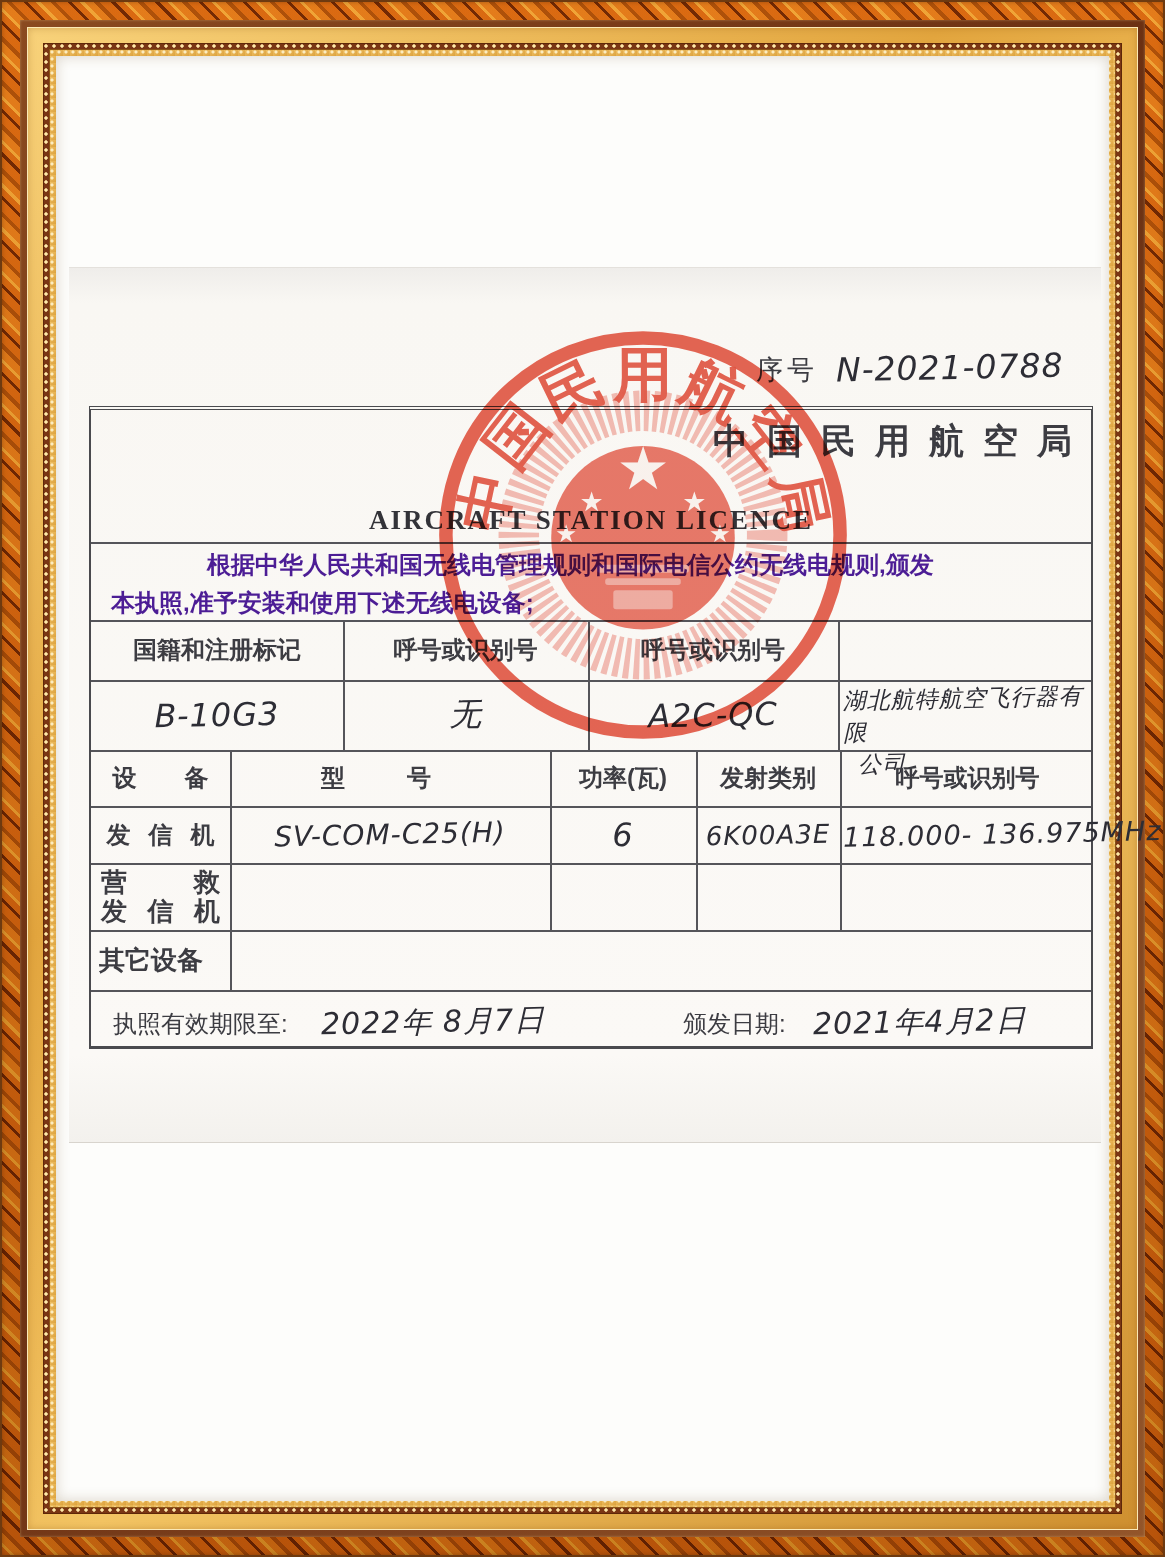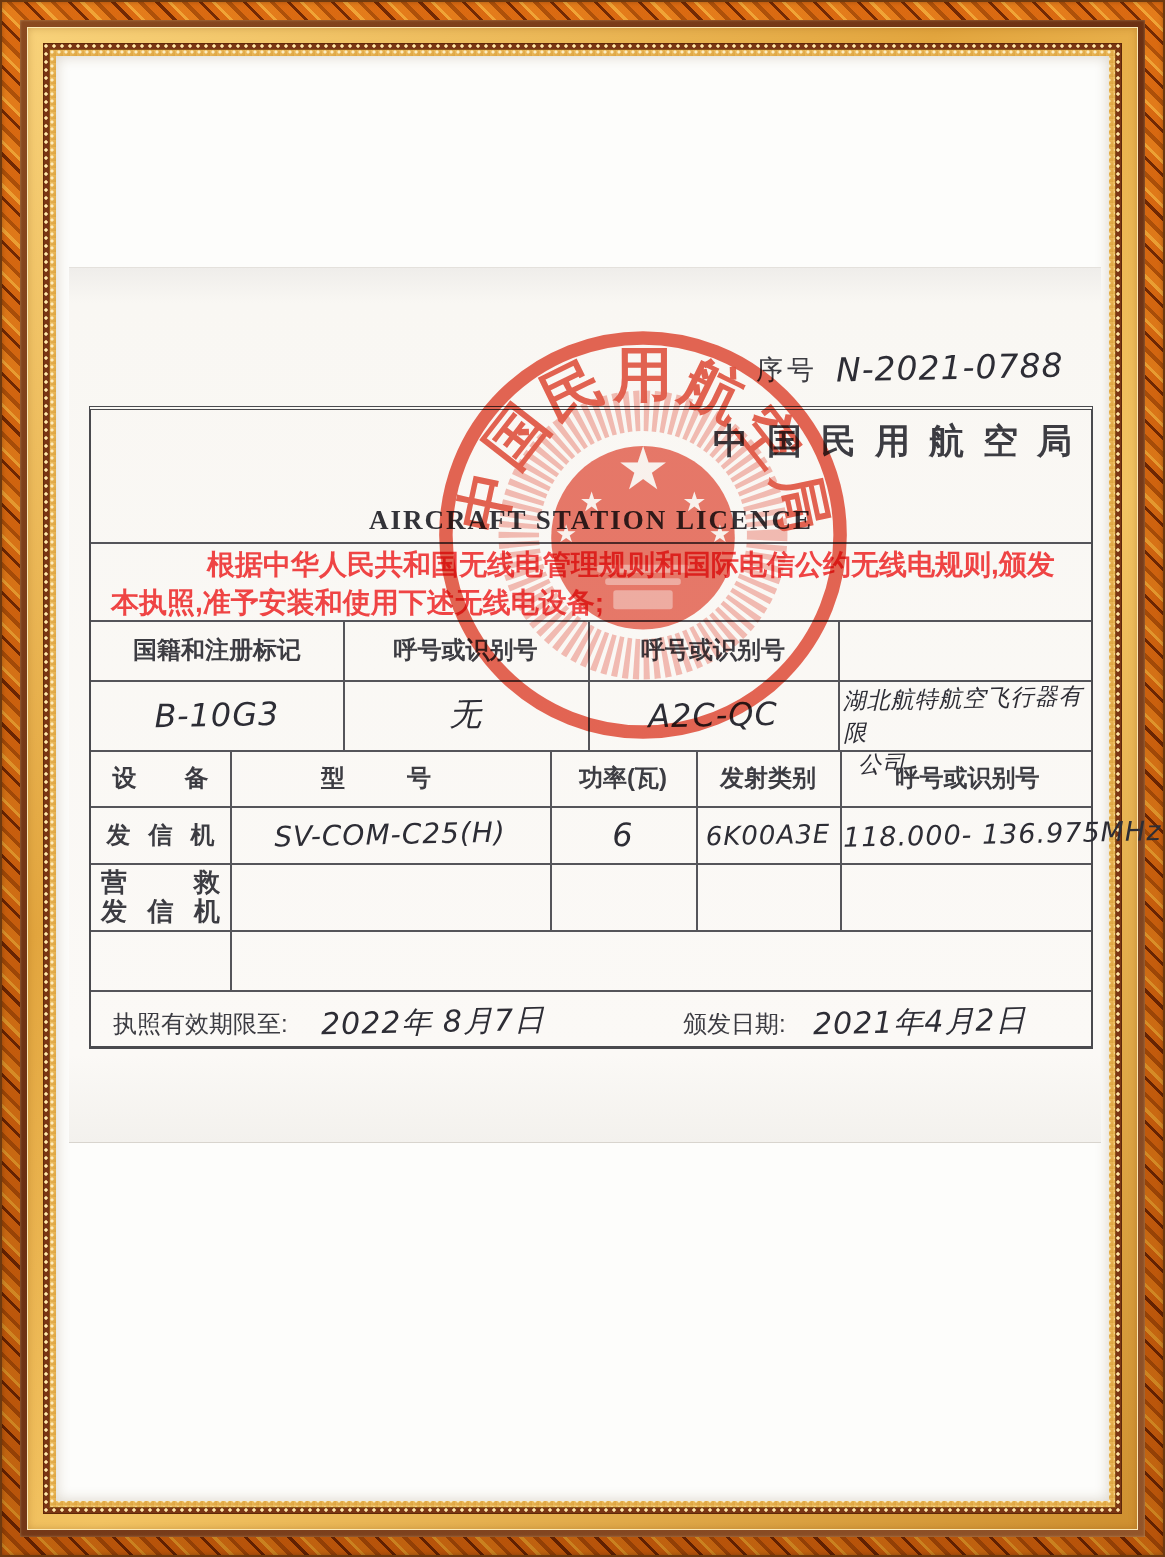--- a/index.html
+++ b/index.html
@@ -60,21 +60,21 @@
   .just{display:inline-block;text-align:justify;text-align-last:justify;}
 
   .title-cn1{position:absolute;top:8px;left:0;width:100%;text-align:right;
       font-size:35px;font-weight:bold;letter-spacing:19px;text-indent:19px;}
   .title-cn2{position:absolute;top:52px;left:0;width:100%;text-align:center;
       font-size:35px;font-weight:bold;letter-spacing:13px;text-indent:13px;}
   .title-en{position:absolute;top:95px;left:0;width:100%;text-align:center;
       font-family:"Liberation Serif","DejaVu Serif",serif;
       font-size:27px;font-weight:bold;letter-spacing:2px;color:#333338;}
   .preamble{position:absolute;top:136px;left:20px;width:950px;
-      font-size:28px;font-weight:bold;line-height:38px;color:#ef4444;}
+      font-size:24px;font-weight:bold;line-height:38px;color:#4c1d95;}
   .preamble .l1{text-indent:96px;}
 
   .footer-row{position:absolute;left:0;top:580px;width:100%;height:63px;}
   .flabel{position:absolute;font-size:24px;font-weight:normal;top:18px;}
   .fhw{position:absolute;font-size:30px;top:12px;}
 
   
   .seal{position:absolute;left:371px;top:263px;width:432px;height:432px;
         mix-blend-mode:multiply;opacity:.88;pointer-events:none;z-index:5;}
 </style>
@@ -152,20 +152,21 @@
                 <div class="cellt hw" style="left:139px;top:396px;width:320px;height:57px;font-size:28px;font-weight:normal">SV-COM-C25(H)</div>
                 <div class="cellt hw" style="left:459px;top:396px;width:146px;height:57px;font-size:32px;font-weight:normal">6</div>
                 <div class="cellt hw" style="left:605px;top:396px;width:144px;height:57px;font-size:26px;font-weight:normal">6K00A3E</div>
                 <div class="cellt hw" style="left:752px;top:396px;width:260px;height:57px;font-size:27px;font-weight:normal;justify-content:flex-start;white-space:nowrap">118.000- 136.975MHz</div>
 
                 <div style="position:absolute;left:10px;top:458px;width:119px;height:58px;font-weight:bold;font-size:26px;line-height:29px">
                   <div class="just" style="width:119px">营救</div>
                   <div class="just" style="width:119px">发信机</div>
                 </div>
 
+                <div class="cellt" style="left:0;top:520px;width:139px;height:60px;font-size:26px;justify-content:flex-start;padding-left:8px">其它设备</div>
 
                 <div class="footer-row">
                   <span class="flabel" style="left:22px">执照有效期限至:</span>
                   <span class="fhw hw" style="left:230px">2022年 8月7日</span>
                   <span class="flabel" style="left:592px">颁发日期:</span>
                   <span class="fhw hw" style="left:722px">2021年4月2日</span>
                 </div>
               </div>
 
               <svg class="seal" viewBox="0 0 320 320">

